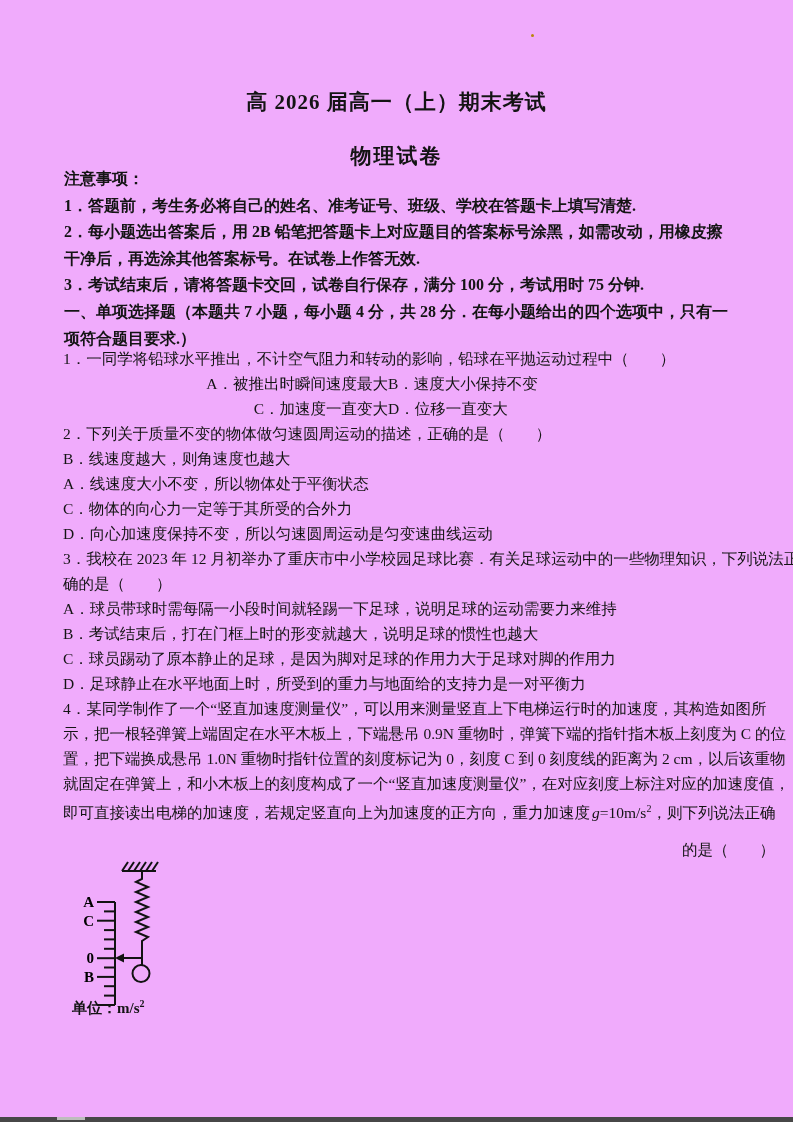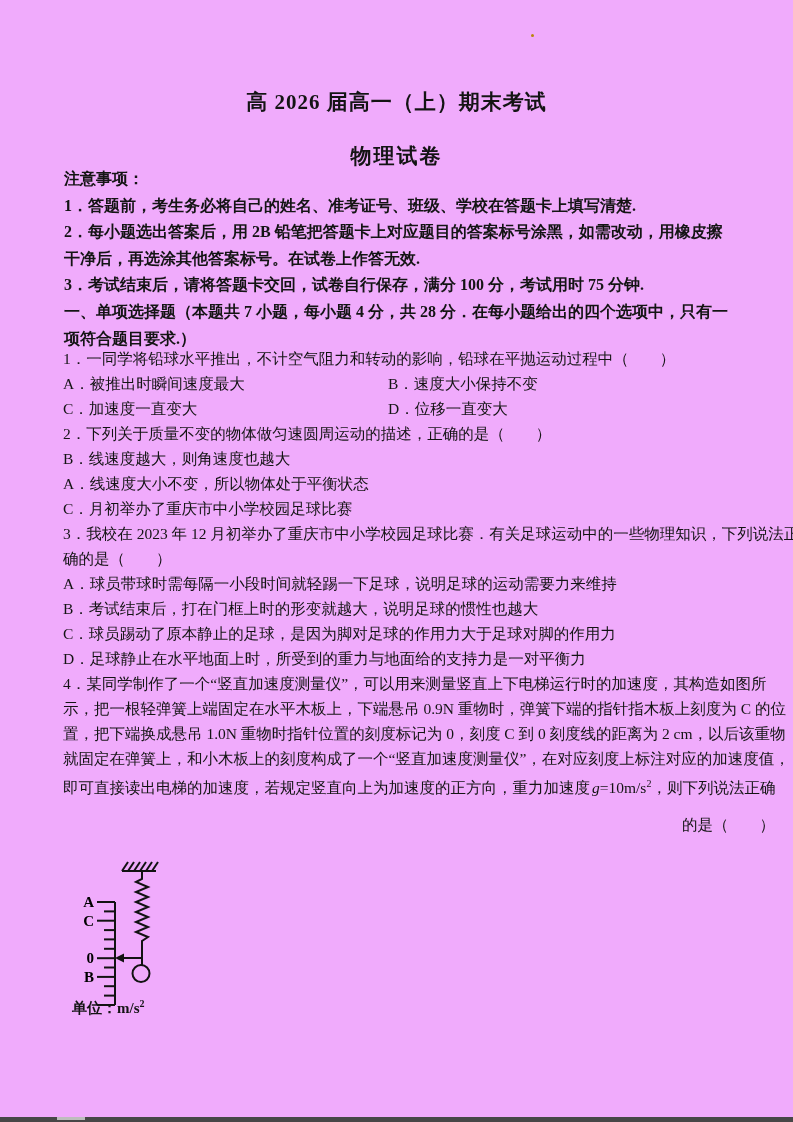--- a/index.html
+++ b/index.html
@@ -15,21 +15,21 @@
   .notice-block {
     position:absolute; left:64px; top:166px; width:706px;
     font-size:16px; font-weight:bold; line-height:26.6px;
   }
   .questions-block {
     position:absolute; left:63px; top:346px; width:712px;
     font-size:15.5px; font-weight:normal; line-height:25px;
   }
   .tline { white-space:nowrap; }
   .opt-row { white-space:nowrap; }
-  .opt-col1 { display:inline-block; width:325px; }
+  .opt-col1 { display:inline-block; width:325px;text-align:right; }
   .q4-last { margin-top:12px;text-align:right; }
   .fvar { font-style:italic; padding-left:2px; }
   sup { font-size:10px; }
 
   .figure-wrap { position:absolute; left:70px; top:858px; width:170px; height:150px; }
   .figure-wrap svg { display:block; }
   .unit-label {
     position:absolute; left:72px; top:998px;
     font-size:15px; font-weight:bold; white-space:nowrap;
   }
@@ -68,21 +68,22 @@
       </div>
       <div class="opt-row">
         <span class="opt-col1">C．加速度一直变大</span><span>D．位移一直变大</span>
       </div>
     </div>
 
     <div>
       <div class="tline">2．下列关于质量不变的物体做匀速圆周运动的描述，正确的是（　　）</div>
       <div class="tline">B．线速度越大，则角速度也越大</div>
       <div class="tline">A．线速度大小不变，所以物体处于平衡状态</div>
-      <div class="tline">C．月初举办了重庆市中小学校园足球比赛</div>
+      <div class="tline">C．物体的向心力一定等于其所受的合外力</div>
+      <div class="tline">D．向心加速度保持不变，所以匀速圆周运动是匀变速曲线运动</div>
     </div>
 
     <div>
       <div class="tline">3．我校在 2023 年 12 月初举办了重庆市中小学校园足球比赛．有关足球运动中的一些物理知识，下列说法正</div>
       <div class="tline">确的是（　　）</div>
       <div class="tline">A．球员带球时需每隔一小段时间就轻踢一下足球，说明足球的运动需要力来维持</div>
       <div class="tline">B．考试结束后，打在门框上时的形变就越大，说明足球的惯性也越大</div>
       <div class="tline">C．球员踢动了原本静止的足球，是因为脚对足球的作用力大于足球对脚的作用力</div>
       <div class="tline">D．足球静止在水平地面上时，所受到的重力与地面给的支持力是一对平衡力</div>
     </div>

